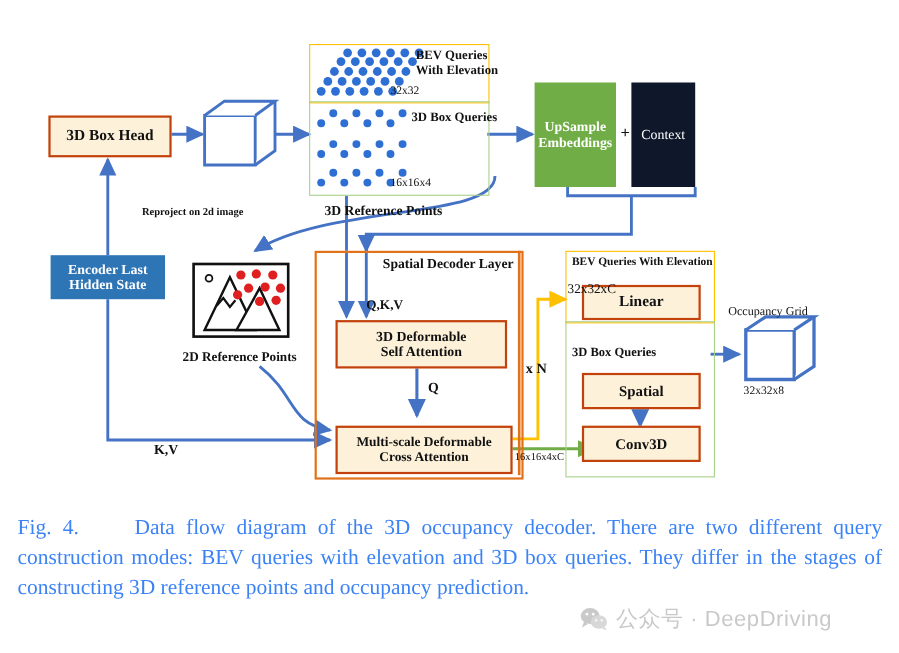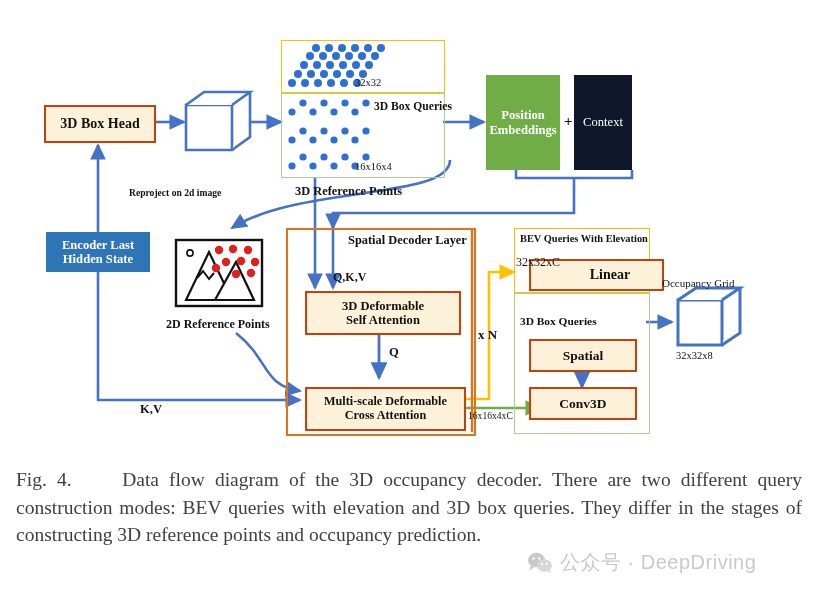--- a/index.html
+++ b/index.html
@@ -35,21 +35,21 @@
   .outline-orange{border:2px solid #E2721A;background:transparent;}
 
   .lbl{position:absolute;font-weight:bold;color:#111;line-height:1.12;}
   .lbl-thin{position:absolute;color:#111;line-height:1.1;
             font-family:"Liberation Serif","DejaVu Serif",serif;}
 
   
   #caption{
     position:absolute;left:16px;top:466px;width:786px;
     font-family:"Liberation Serif","DejaVu Serif",serif;
-    font-size:19.5px;line-height:1.42;color:#404040;text-align:justify;
+    font-size:19.5px;line-height:1.42;color:#3b82f6;text-align:justify;
   }
   #caption .fignum{white-space:pre;}
 
   
   #watermark{
     position:absolute;left:527px;top:549px;
     display:flex;align-items:center;gap:7px;
     color:#c9c9c9;font-family:Liberation Sans, sans-serif;
     font-size:20px;letter-spacing:.5px;
   }
@@ -232,45 +232,49 @@
 
   <div class="abs bluebox" style="left:46px;top:232px;width:104px;height:40px;font-size:12.6px;">
     <span style="display:block">
       <span>Encoder Last</span><br>
       <span>Hidden State</span>
     </span>
   </div>
 
   <div class="abs greenbox" style="left:486px;top:75px;width:74px;height:95px;font-size:12.6px;">
     <span style="display:block">
-      <span>Position</span><br>
+      <span>UpSample</span><br>
       <span>Embeddings</span>
     </span>
   </div>
   <div class="lbl" style="left:564px;top:113px;font-size:15px;">+</div>
   <div class="abs orangebox" style="left:574px;top:75px;width:58px;height:95px;font-size:12.6px;">Context</div>
 
   <div class="abs cream" style="left:305px;top:291px;width:152px;height:40px;font-size:12.6px;">
     <span style="display:block">
       <span>3D Deformable</span><br>
       <span>Self Attention</span>
     </span>
   </div>
 
   <div class="abs cream" style="left:305px;top:379px;width:157px;height:40px;font-size:12.2px;margin-top:8px;">
     <span style="display:block">
       <span>Multi-scale Deformable</span><br>
       <span>Cross Attention</span>
     </span>
   </div>
 
-  <div class="abs cream" style="left:529px;top:259px;width:104px;height:28px;font-size:14px;padding-left:27px;">Linear</div>
+  <div class="abs cream" style="left:529px;top:259px;width:104px;height:28px;font-size:14px;">Linear</div>
   <div class="abs cream" style="left:529px;top:339px;width:104px;height:29px;font-size:13.5px;">Spatial</div>
   <div class="abs cream" style="left:529px;top:387px;width:104px;height:29px;font-size:13.5px;">Conv3D</div>
 
+  <div class="lbl" style="left:378px;top:44px;font-size:11.6px;text-align:left;">
+    <span>BEV Queries</span><br>
+    <span>With Elevation</span>
+  </div>
   <div class="lbl-thin" style="left:355px;top:77px;font-size:10.5px;">32x32</div>
 
   <div class="lbl" style="left:374px;top:100px;font-size:11.6px;">3D Box Queries</div>
   <div class="lbl-thin" style="left:355px;top:161px;font-size:10.5px;">16x16x4</div>
 
   <div class="lbl" style="left:295px;top:185px;font-size:12.4px;">3D Reference Points</div>
 
   <div class="lbl" style="left:129px;top:188px;font-size:9.6px;">Reproject on 2d image</div>
 
   <div class="lbl" style="left:166px;top:318px;font-size:12px;">2D Reference Points</div>

